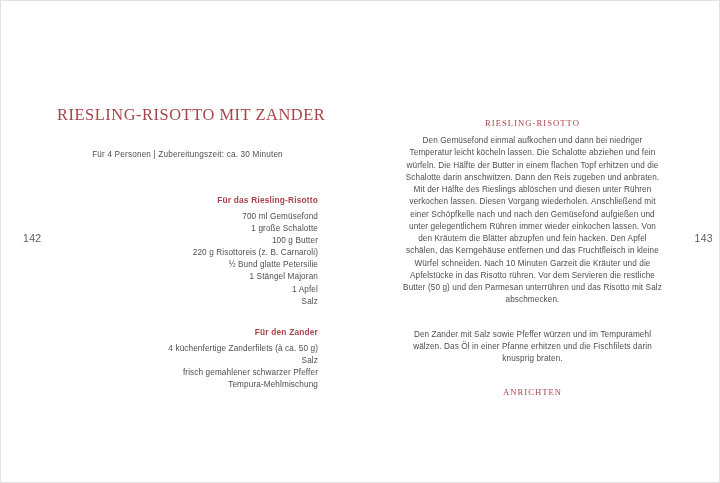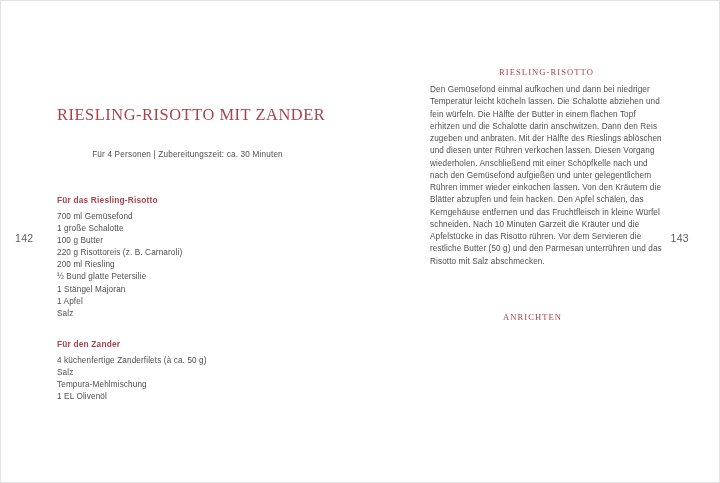--- a/index.html
+++ b/index.html
@@ -28,22 +28,22 @@
 
   
   .folio {
     position: absolute;
     top: 231px;
     font-size: 10.5px;
     letter-spacing: 0.3px;
     color: #5b5b5b;
     font-family: "Liberation Sans", sans-serif;
   }
-  .folio-left  { left: 14px; }
-  .folio-right { right: 30px; margin-left: 48px; }
+  .folio-left  { left: 22px; }
+  .folio-right { right: 6px; margin-left: 48px; }
 
   
   .page {
     box-sizing: border-box;
     height: 100%;
   }
   .page-left {
     width: 50%;
     padding: 0 42px 0 56px;
   }
@@ -67,21 +67,21 @@
   .recipe-meta {
     margin: 12px;
     padding-top: 13px;
     font-size: 8.2px;
     letter-spacing: 0.18px;
     text-align: center;
     color: #4f4f4f;
   }
 
   .ingredient-block {
-    text-align: left;
+    text-align: right;
   }
   .ingredient-block.first { padding-top: 24px; }
   .ingredient-block.second { padding-top: 19px; }
 
   .ingredient-heading {
     margin: 0 0 6px 0;
     font-size: 8.3px;
     font-weight: bold;
     letter-spacing: 0.2px;
     color: #a8434a;
@@ -94,39 +94,39 @@
   }
   .ingredient-list li {
     font-size: 8.2px;
     line-height: 12.1px;
     letter-spacing: 0.12px;
     color: #4f4f4f;
   }
 
   
   .step-section { text-align: center; }
-  .step-section.s-0 { padding-top: 66px; margin-left: 28px; }
+  .step-section.s-0 { padding-top: 117px; }
   .step-section.s-1 { padding-top: 22px; }
   .step-section.s-2 { padding-top: 22px; }
 
   .step-heading {
     margin: 0 0 7px 0;
     font-family: "Liberation Serif", serif;
     font-size: 8.6px;
     font-weight: normal;
     letter-spacing: 1.05px;
     color: #a8434a;
   }
 
   .step-body {
     margin: 0;
     font-size: 8.2px;
     line-height: 12.25px;
     letter-spacing: 0.1px;
-    text-align: left;
+    text-align: center;
     color: #4f4f4f;
   }
 </style>
 </head>
 <body>
 
 <div class="spread">
 
   <span class="folio folio-left">142</span>
 
@@ -138,48 +138,48 @@
 
     <p class="recipe-meta">Für 4 Personen | Zubereitungszeit: ca. 30 Minuten</p>
 
     <div class="ingredient-block first">
       <h2 class="ingredient-heading">Für das Riesling-Risotto</h2>
       <ul class="ingredient-list">
         <li>700 ml Gemüsefond</li>
         <li>1 große Schalotte</li>
         <li>100 g Butter</li>
         <li>220 g Risottoreis (z. B. Carnaroli)</li>
-        <li>200 ml Riesling</li>
         <li>½ Bund glatte Petersilie</li>
         <li>1 Stängel Majoran</li>
         <li>1 Apfel</li>
         <li>Salz</li>
       </ul>
     </div>
 
     <div class="ingredient-block second">
       <h2 class="ingredient-heading">Für den Zander</h2>
       <ul class="ingredient-list">
         <li>4 küchenfertige Zanderfilets (à ca. 50 g)</li>
         <li>Salz</li>
+        <li>frisch gemahlener schwarzer Pfeffer</li>
         <li>Tempura-Mehlmischung</li>
-        <li>1 EL Olivenöl</li>
       </ul>
     </div>
 
   </div>
 
   <div class="page page-right">
 
     <div class="step-section s-0">
       <h2 class="step-heading">RIESLING-RISOTTO</h2>
       <p class="step-body">Den Gemüsefond einmal aufkochen und dann bei niedriger Temperatur leicht köcheln lassen. Die Schalotte abziehen und fein würfeln. Die Hälfte der Butter in einem flachen Topf erhitzen und die Schalotte darin anschwitzen. Dann den Reis zugeben und anbraten. Mit der Hälfte des Rieslings ablöschen und diesen unter Rühren verkochen lassen. Diesen Vorgang wiederholen. Anschließend mit einer Schöpfkelle nach und nach den Gemüsefond aufgießen und unter gelegentlichem Rühren immer wieder einkochen lassen. Von den Kräutern die Blätter abzupfen und fein hacken. Den Apfel schälen, das Kerngehäuse entfernen und das Fruchtfleisch in kleine Würfel schneiden. Nach 10 Minuten Garzeit die Kräuter und die Apfelstücke in das Risotto rühren. Vor dem Servieren die restliche Butter (50 g) und den Parmesan unterrühren und das Risotto mit Salz abschmecken.</p>
     </div>
 
     <div class="step-section s-1">
+      <p class="step-body">Den Zander mit Salz sowie Pfeffer würzen und im Tempuramehl wälzen. Das Öl in einer Pfanne erhitzen und die Fischfilets darin knusprig braten.</p>
     </div>
 
     <div class="step-section s-2">
       <h2 class="step-heading">ANRICHTEN</h2>
     </div>
 
   </div>
 
 </div>
 

